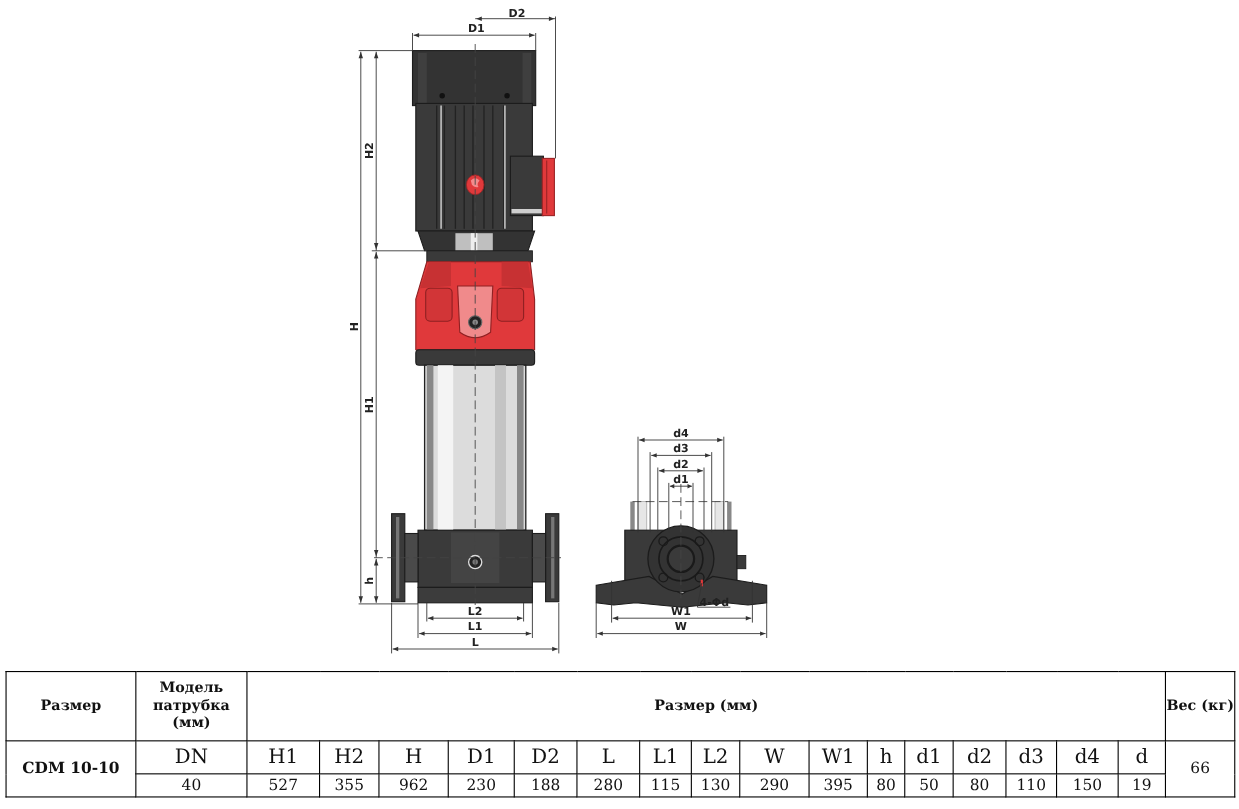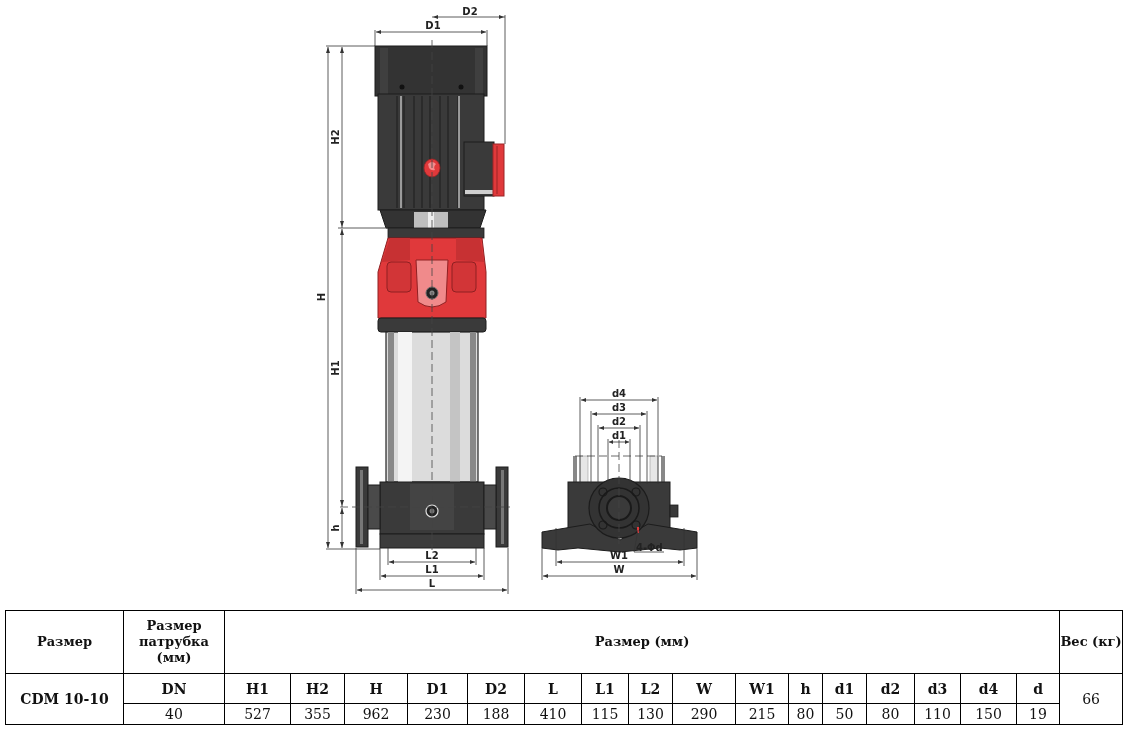--- a/index.html
+++ b/index.html
@@ -12,21 +12,21 @@
 
   table.spec { position: absolute; left: 5px; top: 610px; width: 1117px;
                border-collapse: collapse; table-layout: fixed; }
   table.spec td { border: 1px solid #000; text-align: center; vertical-align: middle;
                   padding: 0; font-size: 14px; line-height: 16px; }
   table.spec .hdr { font-weight: bold; font-size: 13px; }
   table.spec tr.r1 td { height: 62px; }
   table.spec tr.r2 td { height: 29px; }
   table.spec tr.r3 td { height: 20px; }
   table.spec .model { font-size: 14px; font-weight: bold; }
-  table.spec .col-label { font-weight: bold; font-size: 14px; margin-top: 28px; }
+  table.spec .col-label { font-weight: normal; font-size: 18px; margin-top: 28px; }
 </style>
 </head>
 <body>
 
 <svg id="drawing" viewBox="0 0 1126 600" xmlns="http://www.w3.org/2000/svg">
 
   <g>
 
     <rect x="375" y="46" width="112" height="50" fill="#333" stroke="#1c1c1c" stroke-width="1"></rect>
     <rect x="380" y="48" width="8" height="46" fill="#3f3f3f"></rect>
@@ -227,21 +227,21 @@
     <col style="width:44px">
     <col style="width:48px">
     <col style="width:46px">
     <col style="width:56px">
     <col style="width:43px">
     <col style="width:63px">
   </colgroup>
   <tbody>
       <tr class="r1">
     <td class="hdr" rowspan="1">Размер</td>
-    <td class="hdr">Размер патрубка (мм)</td>
+    <td class="hdr">Модель патрубка (мм)</td>
     <td class="hdr" colspan="16">Размер (мм)</td>
     <td class="hdr">Вес (кг)</td>
   </tr>
   <tr class="r2">
     <td class="model" rowspan="2">CDM 10-10</td>
     <td class="col-label">DN</td>
     <td class="col-label">H1</td>
     <td class="col-label">H2</td>
     <td class="col-label">H</td>
     <td class="col-label">D1</td>
@@ -259,25 +259,25 @@
     <td class="col-label">d</td>
     <td rowspan="2">66</td>
   </tr>
   <tr class="r3">
     <td>40</td>
     <td>527</td>
     <td>355</td>
     <td>962</td>
     <td>230</td>
     <td>188</td>
-    <td>410</td>
+    <td>280</td>
     <td>115</td>
     <td>130</td>
     <td>290</td>
-    <td>215</td>
+    <td>395</td>
     <td>80</td>
     <td>50</td>
     <td>80</td>
     <td>110</td>
     <td>150</td>
     <td>19</td>
   </tr>
 </tbody>
   </table>
 

